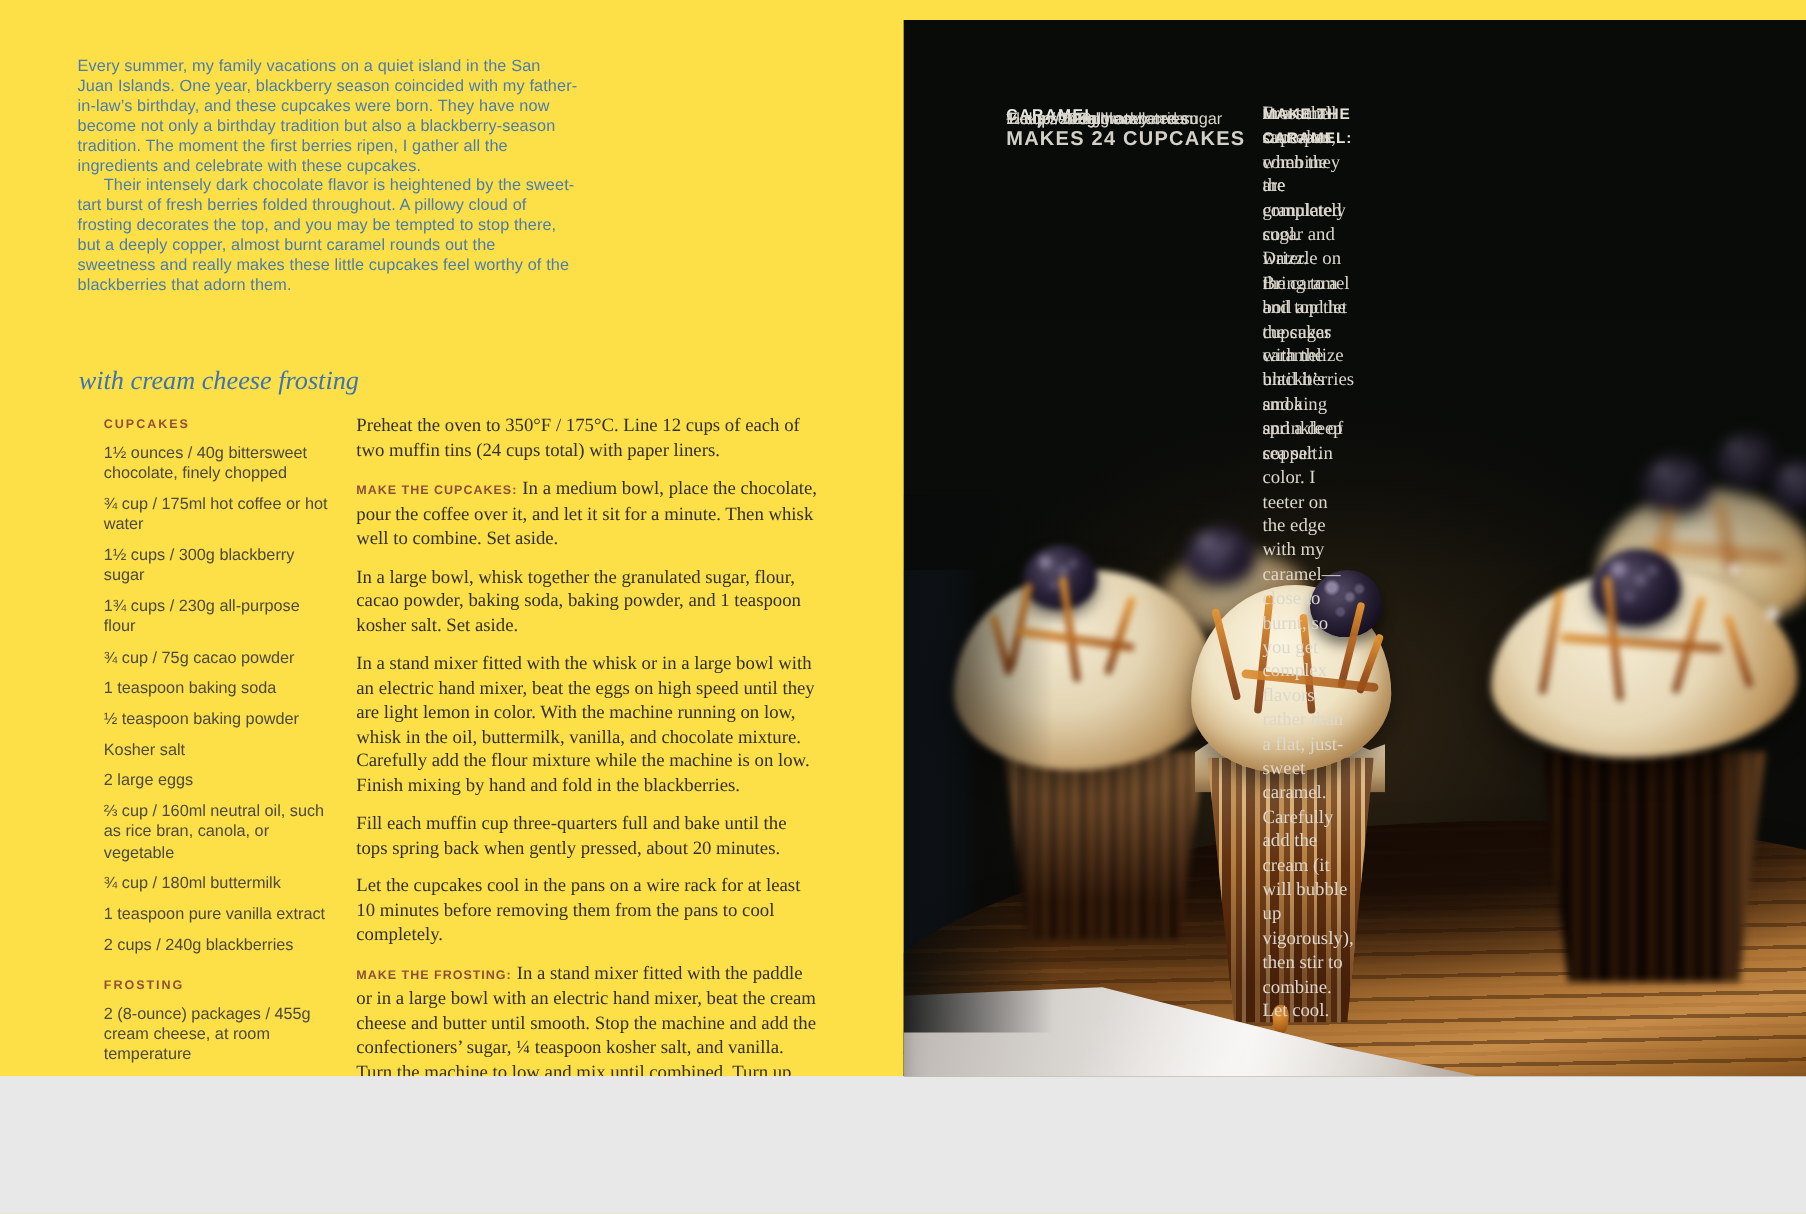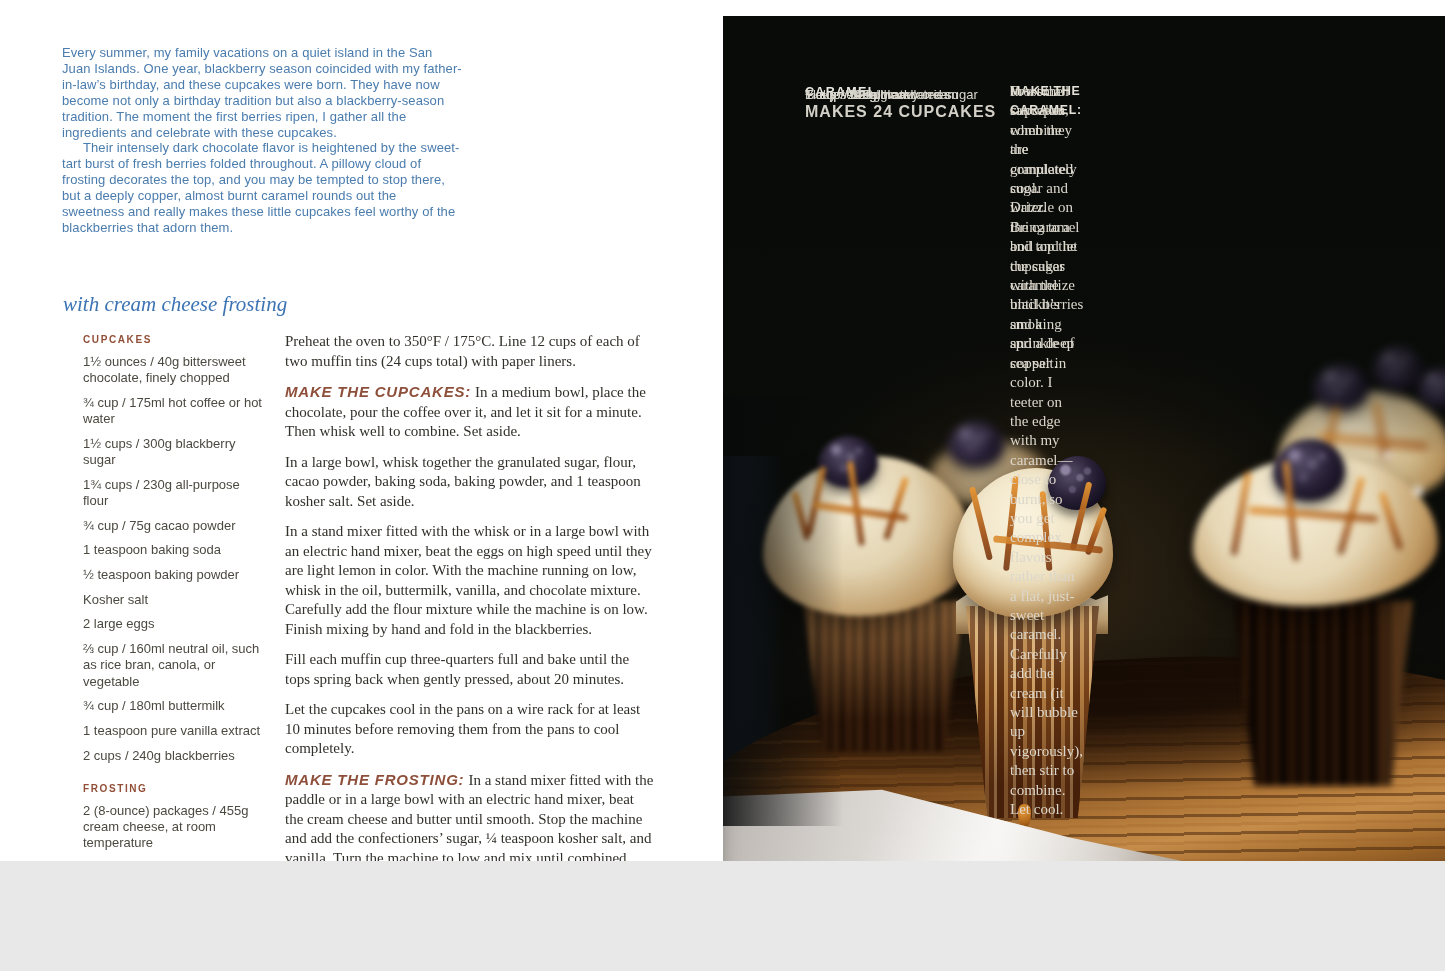--- a/index.html
+++ b/index.html
@@ -1,38 +1,38 @@
 <!DOCTYPE html>
 <html><head>
 <meta charset="utf-8">
 <style>
   html,body{margin:0;padding:0;background:#e8e8e8;}
-  .spread{position:relative;width:1445px;height:861px;background:#ffffff;overflow:hidden;
+  .spread{position:relative;width:1445px;height:861px;background:#fde047;overflow:hidden;
           font-family:"Liberation Sans",sans-serif;}
   .abs{position:absolute;}
 
   
   .intro{left:62px;top:45px;width:400px;color:#4a7cae;font-size:13px;line-height:15.9px;letter-spacing:.1px;}
   .intro p{margin:0;}
   .intro p + p{text-indent:21px;}
 
   .title{left:61px;top:252px;font-size:34px;font-weight:400;color:#3c73b3;letter-spacing:.4px;}
   .subtitle{left:63px;top:292px;font-family:"Liberation Serif",serif;font-style:italic;
             font-size:21px;color:#3c73b3;}
 
   .ingcol{left:83px;top:334px;width:184px;}
   .ingh{font-size:10px;font-weight:700;letter-spacing:1.6px;color:#924f38;margin:0 0 9px 0;}
   .ingh.frost-h{margin-top:19px;}
   .ing{font-size:13px;line-height:16.2px;color:#4b4940;margin:0 0 8.5px 0;}
 
   .steps{left:285px;top:332px;width:370px;font-family:"Liberation Serif",serif;
          font-size:15px;line-height:19.5px;color:#32302a;}
   .steps p{margin:0 0 11px 0;}
-  .lead{font-family:"Liberation Sans",sans-serif;font-size:15px;font-weight:700;
-        letter-spacing:.8px;color:#8e4f3a;margin-right:4px;font-style:italic;}
+  .lead{font-family:"Liberation Sans",sans-serif;font-size:10px;font-weight:700;
+        letter-spacing:.8px;color:#8e4f3a;margin-right:4px;}
 
   .footer-left{left:47px;top:909px;color:#53504a;}
   .footer-left .pnum{font-size:12.5px;letter-spacing:.5px;}
   .footer-left .btitle{font-family:"Liberation Serif",serif;font-size:13px;margin-left:19px;}
 
   
   #photo-page{left:723px;top:16px;width:722px;height:971px;background:#0a0c0a;overflow:hidden;}
   #photo-page *{position:absolute;}
 
   .ph-glow{left:0;top:0;width:100%;height:100%;

